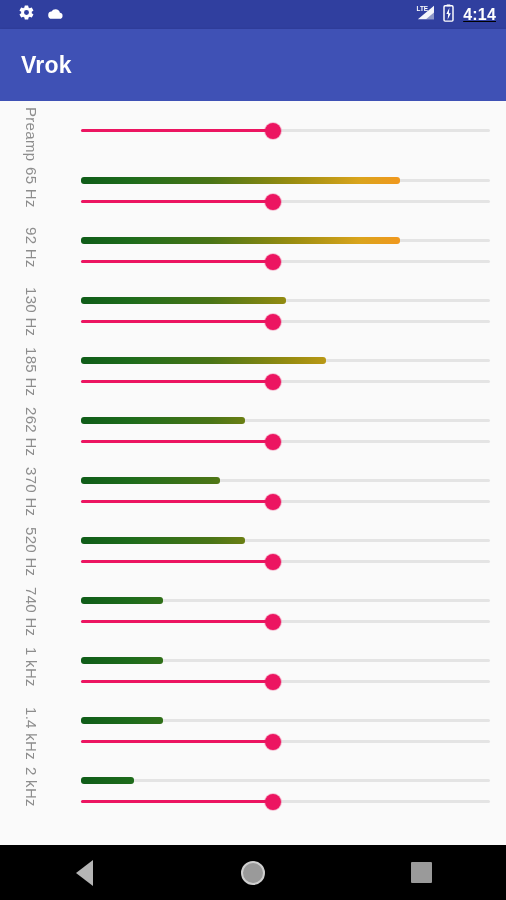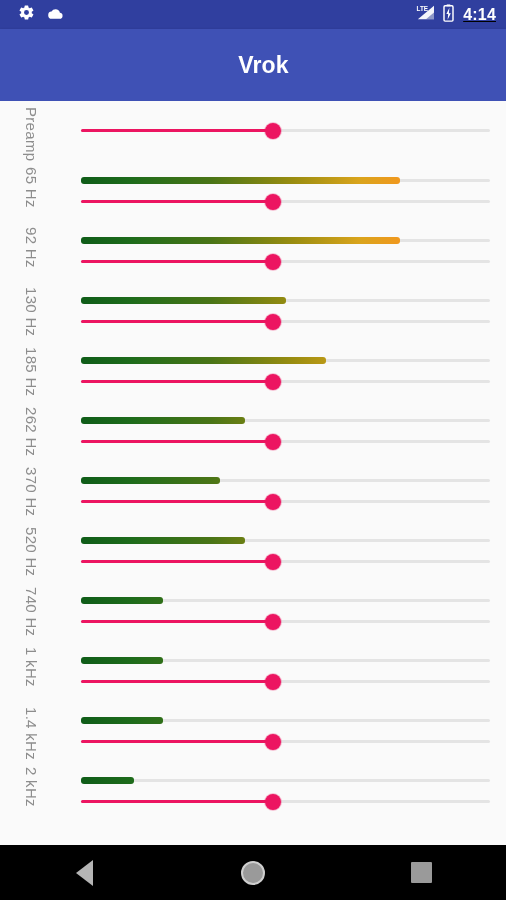--- a/index.html
+++ b/index.html
@@ -28,21 +28,20 @@
   }
   .ic{display:block;}
 
   
   .appbar{
     position:absolute;top:29px;left:0;width:506px;height:72px;
     background:#3f51b5;
     display:flex;align-items:center;
     box-sizing:border-box;padding-left:21px;
     box-shadow:0 1px 3px rgba(0,0,0,.22);
-    justify-content:center;
   }
   .appbar-title{
     color:#ffffff;font-size:23px;font-weight:bold;letter-spacing:.2px;
   }
 
   
   .content{
     position:absolute;top:101px;left:0;width:506px;height:744px;
     background:#fafafa;overflow:hidden;
   }

